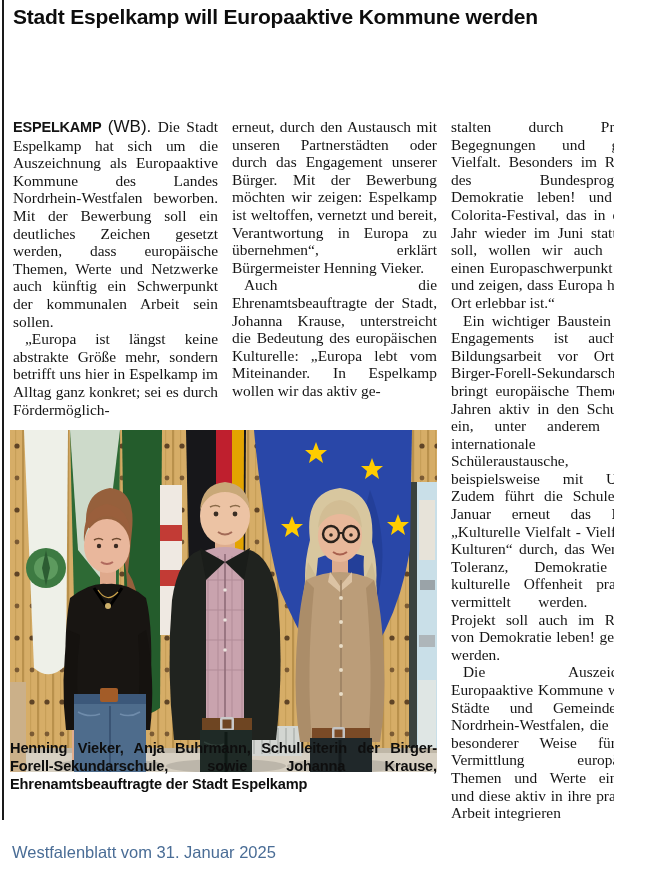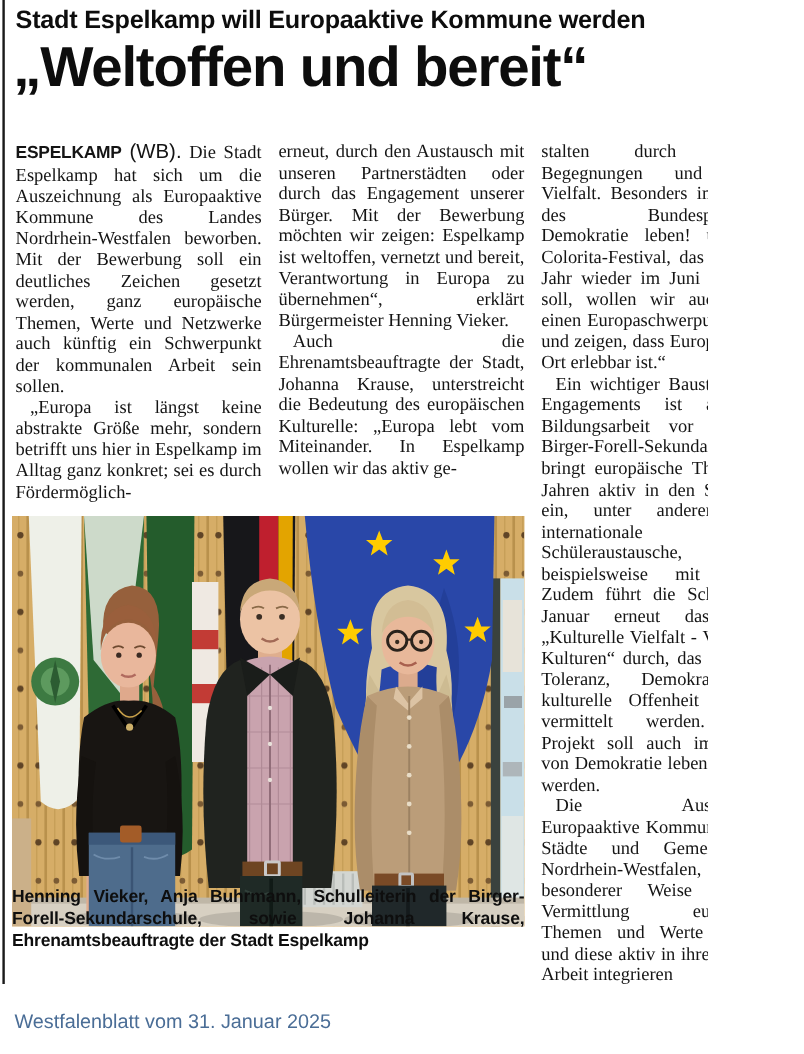--- a/index.html
+++ b/index.html
@@ -1,17 +1,17 @@
 <!DOCTYPE html>
 <html lang="de"><head>
 <meta charset="utf-8">
 <style>
   html,body{margin:0;padding:0;background:#ffffff;}
   .page{position:relative;width:590px;height:878px;background:#fff;overflow:hidden;
-        font-family:"Liberation Serif",serif;color:#141414;}
+        font-family:"Liberation Serif",serif;color:#141414;padding-left:24px;}
   .left-rule{position:absolute;left:2px;top:0;width:2px;height:820px;background:#1a1a1a;}
   .kicker{position:absolute;left:13px;top:5px;width:640px;
           font-family:"Liberation Sans",sans-serif;font-weight:700;font-size:21px;
           letter-spacing:-0.2px;color:#0d0d0d;}
   .headline{position:absolute;left:11px;top:30px;width:650px;margin:0;
             font-family:"Liberation Sans",sans-serif;font-weight:700;font-size:47px;
             letter-spacing:-1px;color:#0d0d0d;line-height:1.1;}
   .columns{position:absolute;left:13px;top:118px;width:644px;display:flex;gap:14px;}
   .col{width:205px;font-size:15.4px;line-height:17.6px;text-align:justify;
        hyphens:auto;-webkit-hyphens:auto;}
@@ -32,25 +32,24 @@
 </style>
 </head>
 <body>
 
 <div class="page">
 
   <div class="left-rule"></div>
 
   <div class="kicker">Stadt Espelkamp will Europaaktive Kommune werden</div>
 
-  <h1 class="headline">„Weltoffen und bereit“</h1>
 
   <div class="columns">
     <div class="col col-short">
-      <p><span class="lead-loc">ESPELKAMP</span> <span class="lead-agency">(WB).</span> <span>Die Stadt Espelkamp hat sich um die Auszeichnung als Europaaktive Kommune des Landes Nordrhein-Westfalen beworben. Mit der Bewerbung soll ein deutliches Zeichen gesetzt werden, ganz europäische Themen, Werte und Netzwerke auch künftig ein Schwerpunkt der kommunalen Arbeit sein sollen.</span></p>
+      <p><span class="lead-loc">ESPELKAMP</span> <span class="lead-agency">(WB).</span> <span>Die Stadt Espelkamp hat sich um die Auszeichnung als Europaaktive Kommune des Landes Nordrhein-Westfalen beworben. Mit der Bewerbung soll ein deutliches Zeichen gesetzt werden, dass europäische Themen, Werte und Netzwerke auch künftig ein Schwerpunkt der kommunalen Arbeit sein sollen.</span></p>
       <p class="indent">„Europa ist längst keine abstrakte Größe mehr, sondern betrifft uns hier in Espelkamp im Alltag ganz konkret; sei es durch Fördermöglich-</p>
     </div>
     <div class="col col-short">
       <p>erneut, durch den Austausch mit unseren Partnerstädten oder durch das Engagement unserer Bürger. Mit der Bewerbung möchten wir zeigen: Espelkamp ist weltoffen, vernetzt und bereit, Verantwortung in Europa zu übernehmen“, erklärt Bürgermeister Henning Vieker.</p>
       <p class="indent">Auch die Ehrenamtsbeauftragte der Stadt, Johanna Krause, unterstreicht die Bedeutung des europäischen Kulturelle: „Europa lebt vom Miteinander. In Espelkamp wollen wir das aktiv ge-</p>
     </div>
     <div class="col">
       <p>stalten durch Projekte, Begegnungen und gelebte Vielfalt. Besonders im Rahmen des Bundesprogramms Demokratie leben! und beim Colorita-Festival, das in diesem Jahr wieder im Juni stattfinden soll, wollen wir auch wieder einen Europaschwerpunkt setzen und zeigen, dass Europa hier vor Ort erlebbar ist.“</p>
       <p class="indent">Ein wichtiger Baustein dieses Engagements ist auch die Bildungsarbeit vor Ort. Die Birger-Forell-Sekundarschule bringt europäische Themen seit Jahren aktiv in den Schulalltag ein, unter anderem durch internationale Schüleraustausche, beispielsweise mit Ungarn. Zudem führt die Schule Ende Januar erneut das Projekt „Kulturelle Vielfalt - Vielfalt der Kulturen“ durch, das Werte wie Toleranz, Demokratie und kulturelle Offenheit praxisnah vermittelt werden. Dieses Projekt soll auch im Rahmen von Demokratie leben! gefördert werden.</p>
       <p class="indent">Die Auszeichnung Europaaktive Kommune würdigt Städte und Gemeinden in Nordrhein-Westfalen, die sich in besonderer Weise für die Vermittlung europäischer Themen und Werte einsetzen und diese aktiv in ihre praxisnah Arbeit integrieren</p>

